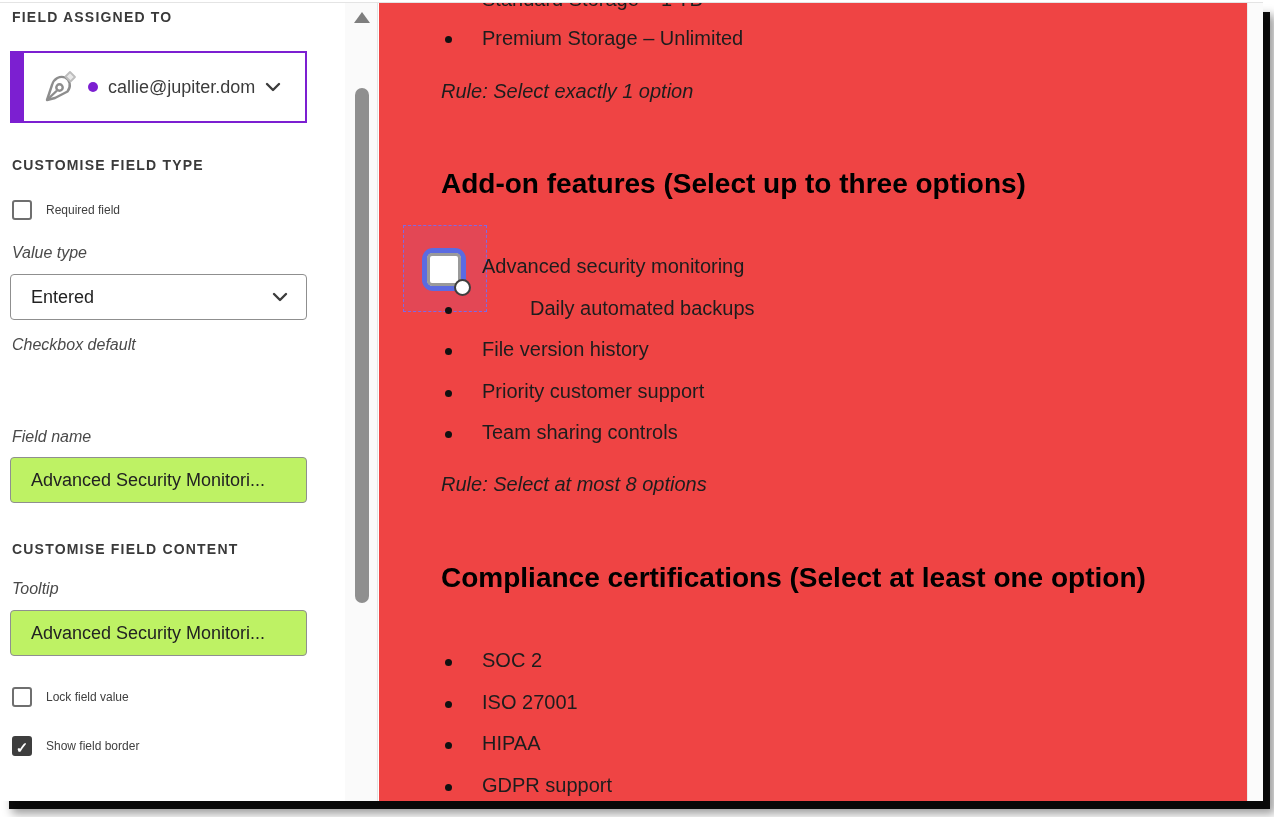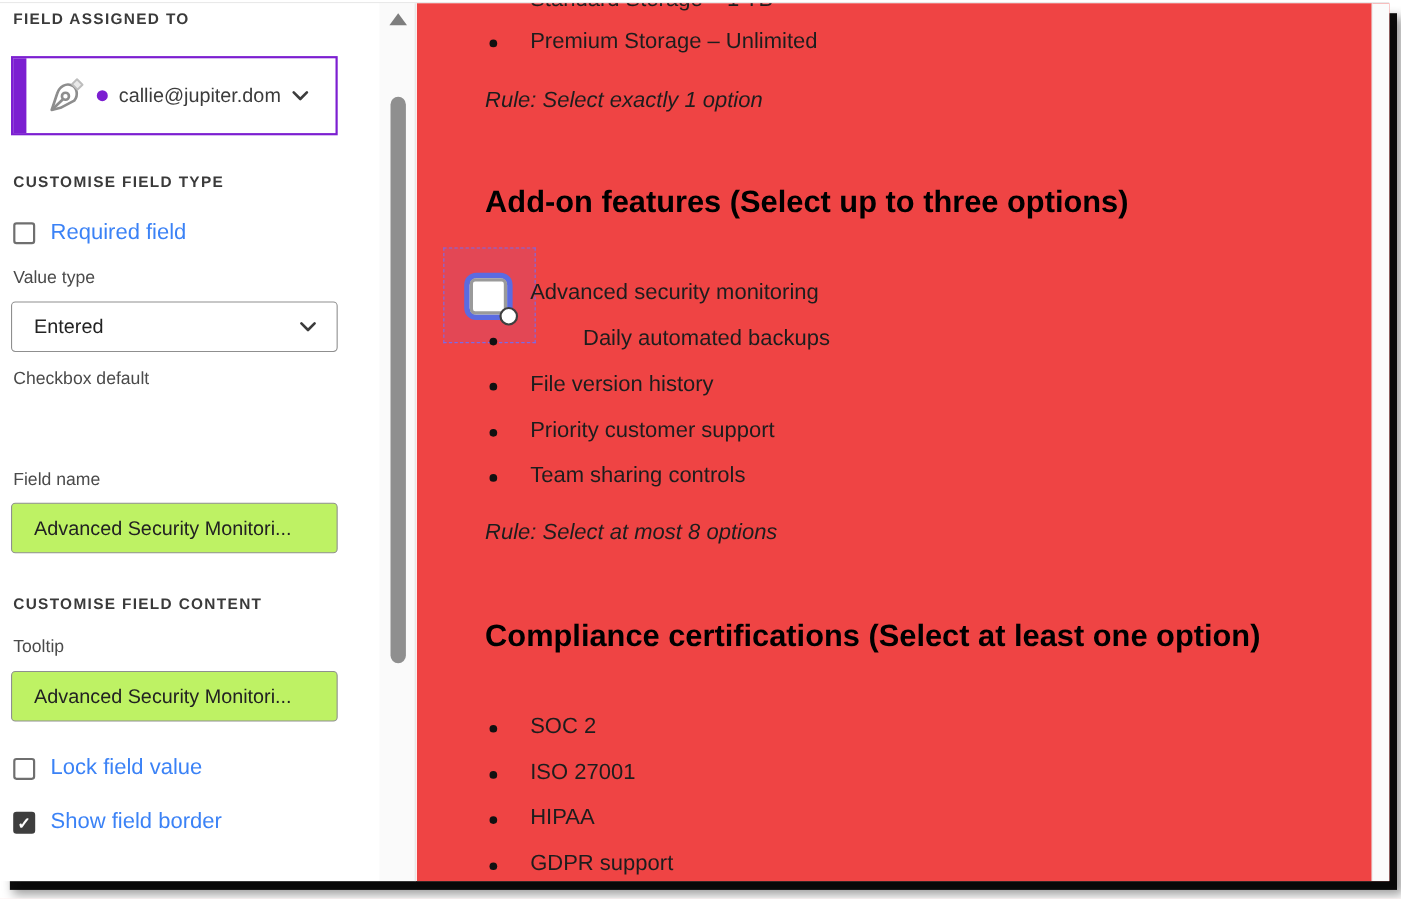--- a/index.html
+++ b/index.html
@@ -35,22 +35,22 @@
   .check-row{position:absolute;left:12px;display:flex;align-items:center;cursor:pointer;}
   .row-required{top:197px;}
   .row-lock{top:684px;}
   .row-border{top:733px;}
   .cbx{
     width:20px;height:20px;border:2px solid #6f6f6f;border-radius:3px;background:#fff;
     flex:0 0 auto;
   }
   .cbx.checked{background:#3e3e3e;border-color:#3e3e3e;color:#fff;font-size:15px;
     line-height:19px;text-align:center;font-weight:700;}
-  .check-label{margin-left:14px;font-size:20px;color:#3b82f6;}
-  .field-label{position:absolute;left:12px;font-size:16px;color:#4a4a4a;}
+  .check-label{margin-left:14px;font-size:12px;color:#404040;}
+  .field-label{position:absolute;left:12px;font-size:16px;color:#4a4a4a;font-style:italic;}
   .lbl-valuetype{top:241px;}
   .lbl-cbxdefault{top:333px;}
   .lbl-fieldname{top:425px;}
   .lbl-tooltip{top:577px;}
   .select-box{
     position:absolute;left:10px;width:297px;height:46px;border:1px solid #8f8f8f;
     border-radius:4px;background:#fff;display:flex;align-items:center;cursor:pointer;
   }
   .sel-valuetype{top:271px;}
   .sel-cbxdefault{top:363px;}

